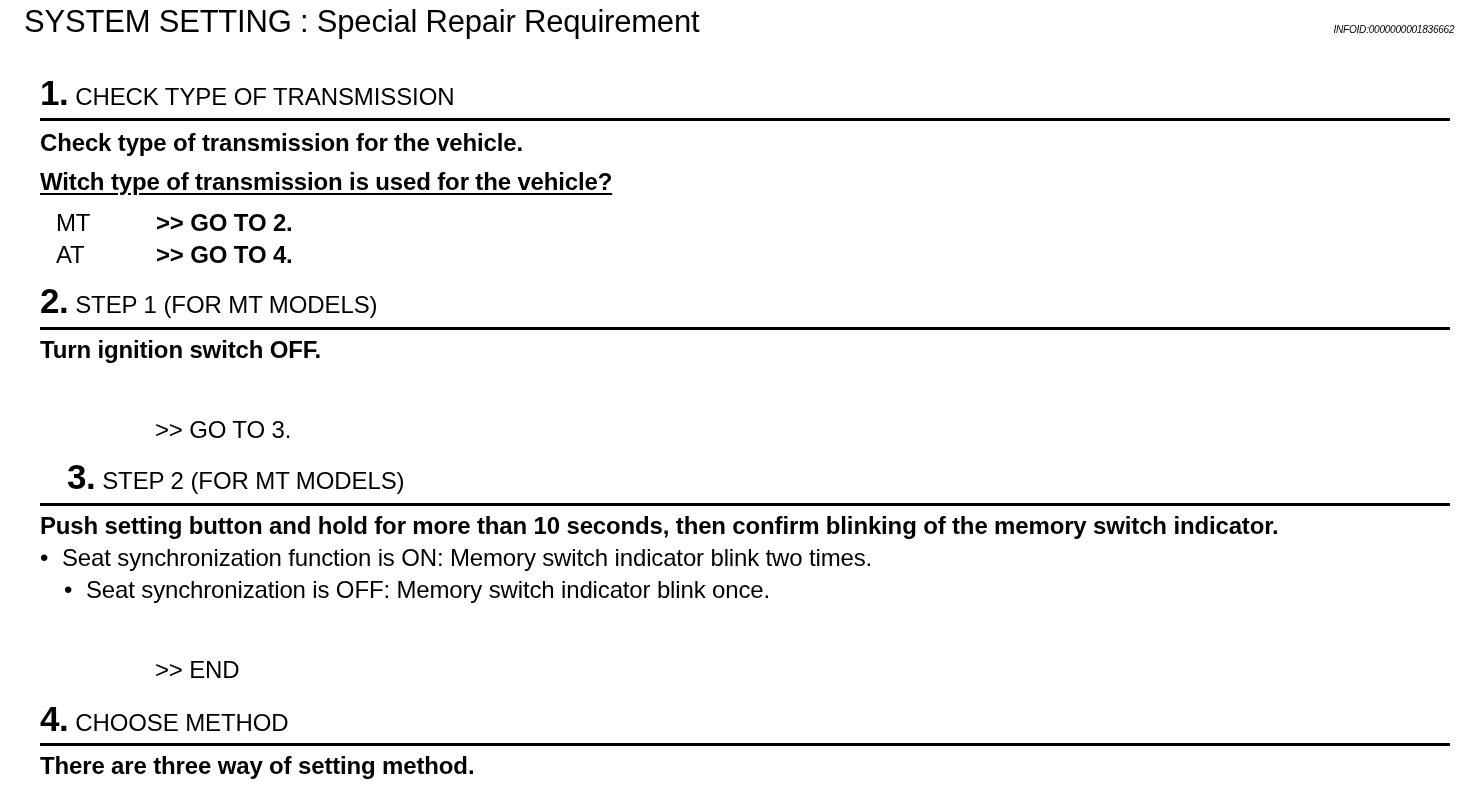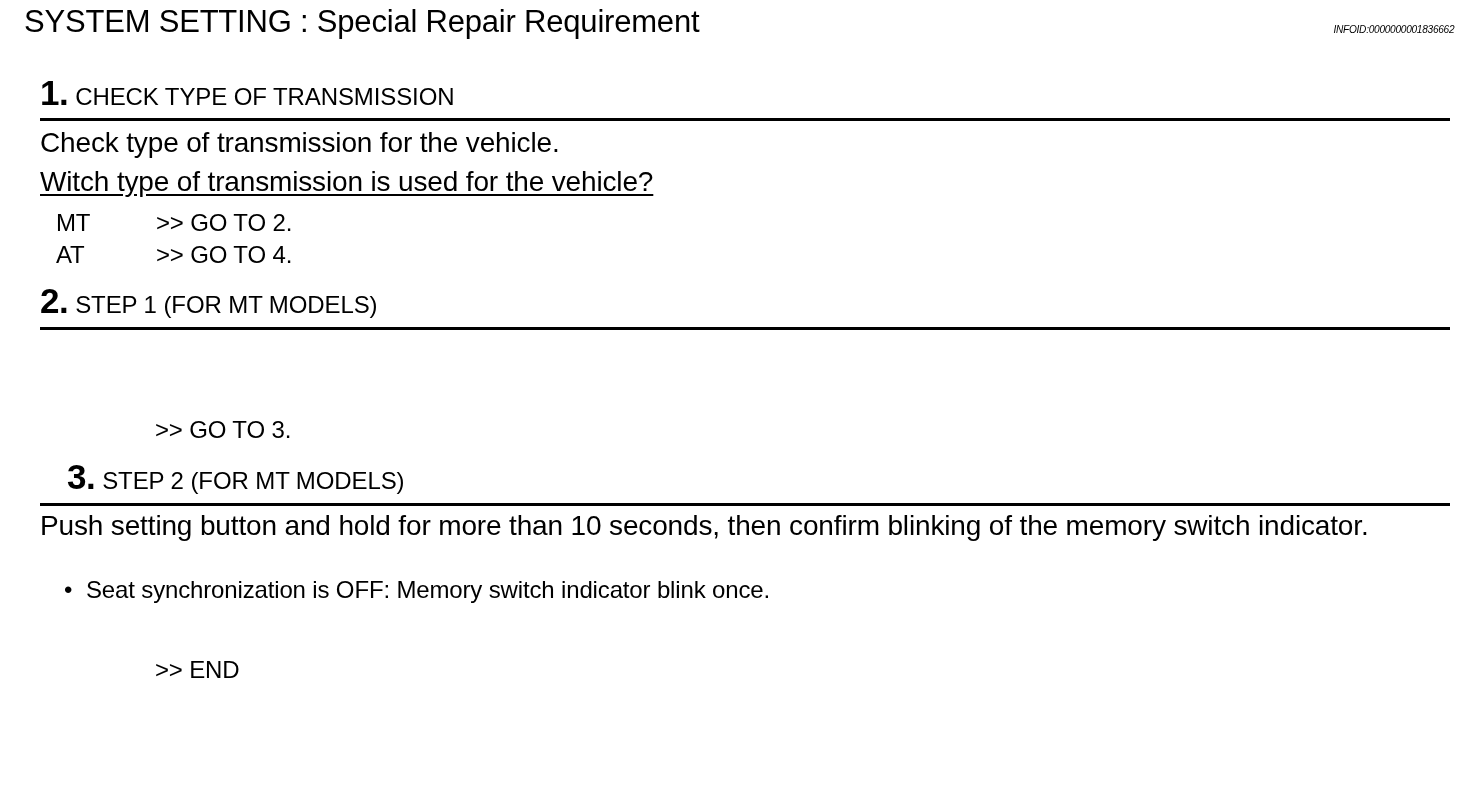--- a/index.html
+++ b/index.html
@@ -87,24 +87,25 @@
     position: absolute;
     left: 40px;
     width: 1410px;
     height: 3px;
     background: #000000;
   }
 
   .body-text {
     position: absolute;
     left: 40px;
-    font-size: 28px;
-    line-height: 32px;
-    white-space: nowrap;
-    letter-spacing: -0.15px;
+    font-size: 24px;
+    line-height: 32px;
+    white-space: nowrap;
+    letter-spacing: -0.15px;
+    font-weight: bold;
   }
   .body-text.underline {
     text-decoration: underline;
     text-underline-offset: 3px;
   }
 
   .bullet-line {
     position: absolute;
     left: 40px;
     font-size: 24px;
@@ -125,20 +126,21 @@
     line-height: 32px;
     white-space: nowrap;
     letter-spacing: -0.15px;
   }
   .choice-label {
     display: inline-block;
     width: 100px;
   }
   .choice-goto {
     display: inline-block;
+    font-weight: bold;
   }
 
   .goto-line {
     position: absolute;
     left: 155px;
     font-size: 24px;
     line-height: 32px;
     white-space: nowrap;
     letter-spacing: -0.15px;
   }
@@ -166,29 +168,40 @@
     <div class="choice-row" style="top:177px;">
       <span class="choice-label">AT</span><span class="choice-goto">&gt;&gt; GO TO 4.</span>
     </div>
   </div>
 
   <div class="step" style="top:270px;">
     <div class="step-heading">
       <span class="step-num">2.</span><span class="step-title">STEP 1 (FOR MT MODELS)</span>
     </div>
     <div class="rule" style="top:57px;"></div>
+    <div class="body-text" style="top:64px;">Turn ignition switch OFF.</div>
     <div class="goto-line" style="top:144px;">&gt;&gt; GO TO 3.</div>
   </div>
 
   <div class="step" style="top:446px;padding-left:27px;">
     <div class="step-heading">
       <span class="step-num">3.</span><span class="step-title">STEP 2 (FOR MT MODELS)</span>
     </div>
     <div class="rule" style="top:57px;"></div>
     <div class="body-text" style="top:64px;">Push setting button and hold for more than 10 seconds, then confirm blinking of the memory switch indicator.</div>
+    <div class="bullet-line" style="top:96px;">
+      <span class="bullet-dot">•</span><span>Seat synchronization function is ON: Memory switch indicator blink two times.</span>
+    </div>
     <div class="bullet-line" style="top:128px;margin-left:24px;">
       <span class="bullet-dot">•</span><span>Seat synchronization is OFF: Memory switch indicator blink once.</span>
     </div>
     <div class="goto-line" style="top:208px;">&gt;&gt; END</div>
   </div>
 
+  <div class="step" style="top:688px;">
+    <div class="step-heading">
+      <span class="step-num">4.</span><span class="step-title">CHOOSE METHOD</span>
+    </div>
+    <div class="rule" style="top:55px;"></div>
+    <div class="body-text" style="top:62px;">There are three way of setting method.</div>
+  </div>
 
 </div>
 
 </body></html>

